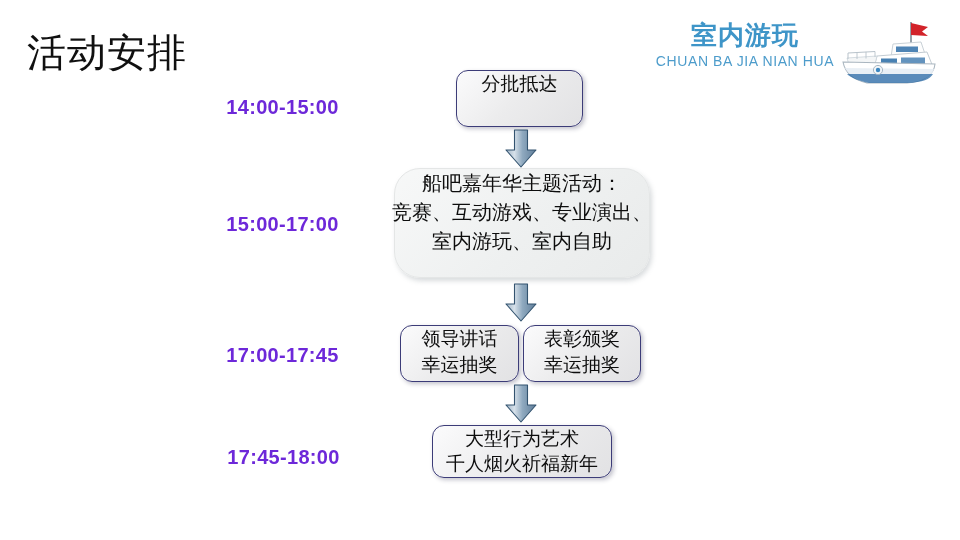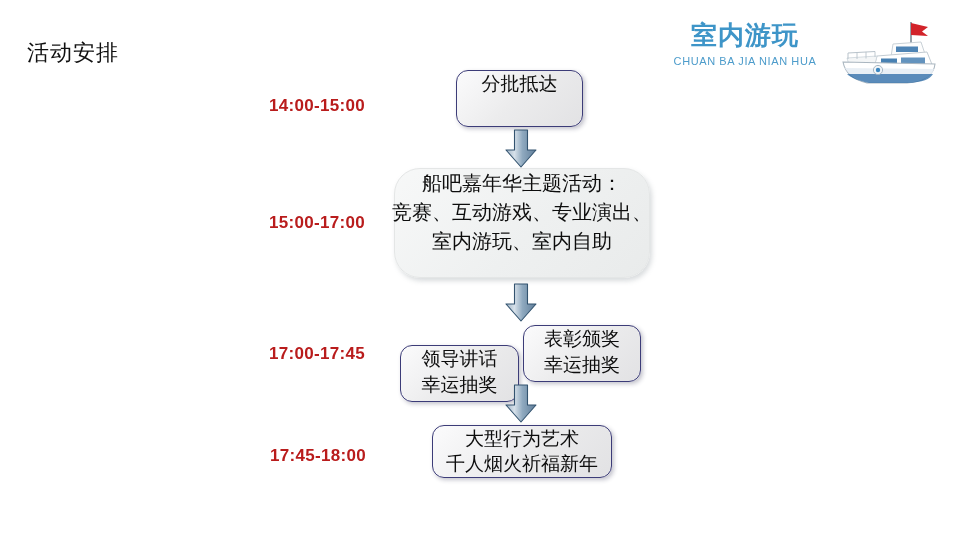--- a/index.html
+++ b/index.html
@@ -13,21 +13,21 @@
     font-family: "Liberation Sans", "DejaVu Sans", sans-serif;
     overflow: hidden;
     position: relative;
   }
 
   
   #slide-title {
     position: absolute;
     left: 27px;
     top: 33px;
-    font-size: 22px;
+    font-size: 39px;
     line-height: 40px;
     color: #101010;
     letter-spacing: 1px;
     white-space: nowrap;
   }
 
   
   #brand {
     position: absolute;
     left: 655px;
@@ -44,21 +44,21 @@
   }
   #brand-cn {
     font-size: 26px;
     line-height: 34px;
     font-weight: bold;
     color: #3e95c8;
     letter-spacing: 1px;
     white-space: nowrap;
   }
   #brand-pinyin {
-    font-size: 11px;
+    font-size: 14px;
     line-height: 18px;
     color: #4d9ccb;
     letter-spacing: 0.6px;
     white-space: nowrap;
   }
   #brand-boat {
     position: absolute;
     left: 182px;
     top: -4px;
     width: 112px;
@@ -69,26 +69,26 @@
   #flow {
     position: absolute;
     left: 0;
     top: 0;
     width: 960px;
     height: 540px;
   }
 
   .time-label {
     position: absolute;
-    font-size: 17px;
+    font-size: 20px;
     font-weight: bold;
-    color: #b91c1c;
+    color: #6d28d9;
     letter-spacing: 0.3px;
     white-space: nowrap;
-    text-align: right;
+    text-align: center;
   }
 
   
   .flow-box {
     position: absolute;
     box-sizing: border-box;
     display: flex;
     align-items: flex-start;
     justify-content: center;
     text-align: center;
@@ -201,21 +201,21 @@
           <stop offset="0%" stop-color="#9fb4c6"></stop>
           <stop offset="28%" stop-color="#d7e1ea"></stop>
           <stop offset="55%" stop-color="#8fa9bf"></stop>
           <stop offset="100%" stop-color="#5f7d99"></stop>
         </linearGradient>
       </defs>
       <path d="M13.5 1 H26.5 V21 H35 L20 38 L5 21 H13.5 Z" fill="url(#agrad2)" stroke="#33536f" stroke-width="1.1" stroke-linejoin="round"></path>
     </svg>
   </div>
 
-  <div class="flow-box" style="left:400px; top:325px; width:119px; height:57px; line-height:26px;margin-top:20px;">
+  <div class="flow-box" style="left:400px; top:325px; width:119px; height:57px; line-height:26px;">
     <span class="box-text">
       <span class="ln">领导讲话</span>
       <span class="ln">幸运抽奖</span>
     </span>
   </div>
   <div class="flow-box" style="left:523px; top:325px; width:118px; height:57px; line-height:26px;">
     <span class="box-text">
       <span class="ln">表彰颁奖</span>
       <span class="ln">幸运抽奖</span>
     </span>

